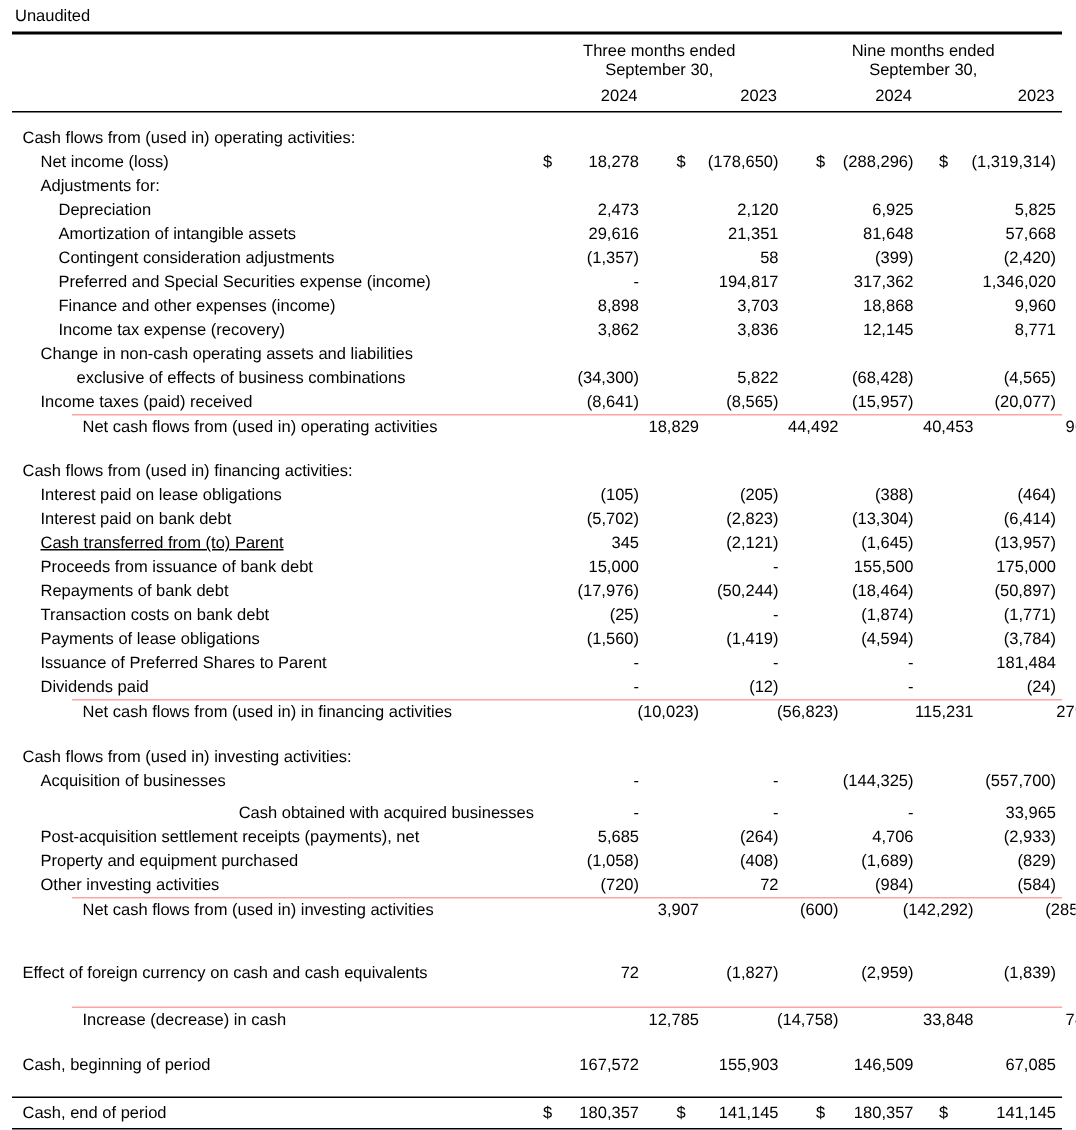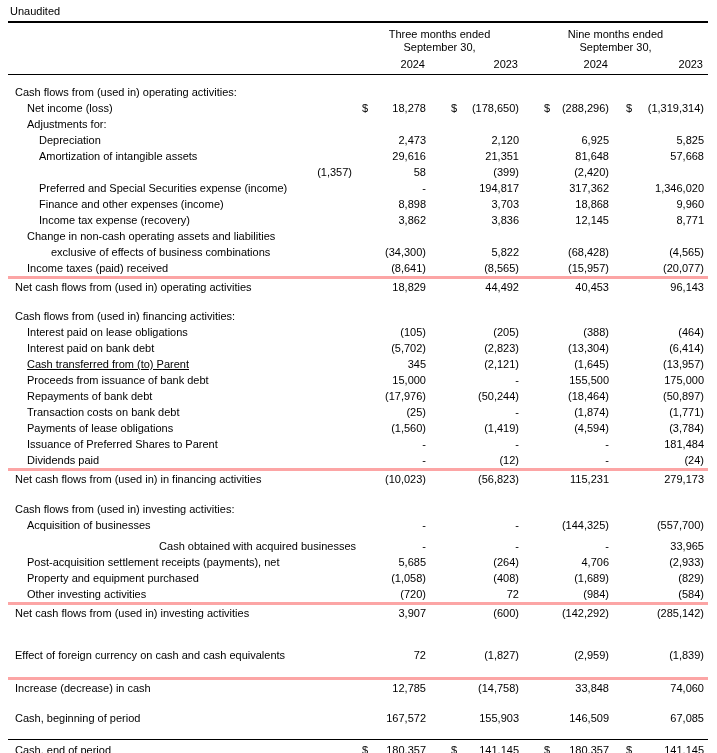--- a/index.html
+++ b/index.html
@@ -45,21 +45,21 @@
   .row { line-height: 16px; }
   .row .lbl { white-space: nowrap; overflow: hidden; }
   .cell { text-align: right; padding-right: 4px; white-space: nowrap; }
   .cell.with-cur { display: flex; justify-content: space-between; align-items: baseline; }
   .cell.with-cur .cur { text-align: left; }
   .cell.c1.with-cur { padding-left: 6px; }
   .cell.c2.with-cur { padding-left: 21px; }
   .cell.c3.with-cur { padding-left: 21px; }
   .cell.c4.with-cur { padding-left: 13px; }
 
-  .row.total { border-top: 3px solid #fca5a5; }
+  .row.total { border-top: 1px solid #fca5a5; margin-left: 40px; }
   .row.grand {
     border-top: 1px solid #000;
     border-bottom: 3px solid #000;
     padding: 2px 0 2px 0;
   }
   .spacer { width: 100%; }
 </style>
 </head>
 <body>
 
@@ -131,20 +131,21 @@
         <div class="cell c4">5,825</div>
       </div>
       <div class="row grid5 item">
         <div class="lbl" style="padding-left: 31px;">Amortization of intangible assets</div>
         <div class="cell c1">29,616</div>
         <div class="cell c2">21,351</div>
         <div class="cell c3">81,648</div>
         <div class="cell c4">57,668</div>
       </div>
       <div class="row grid5 item">
+        <div class="lbl" style="padding-left: 31px;">Contingent consideration adjustments</div>
         <div class="cell c1">(1,357)</div>
         <div class="cell c2">58</div>
         <div class="cell c3">(399)</div>
         <div class="cell c4">(2,420)</div>
       </div>
       <div class="row grid5 item">
         <div class="lbl" style="padding-left: 31px;">Preferred and Special Securities expense (income)</div>
         <div class="cell c1">-</div>
         <div class="cell c2">194,817</div>
         <div class="cell c3">317,362</div>

